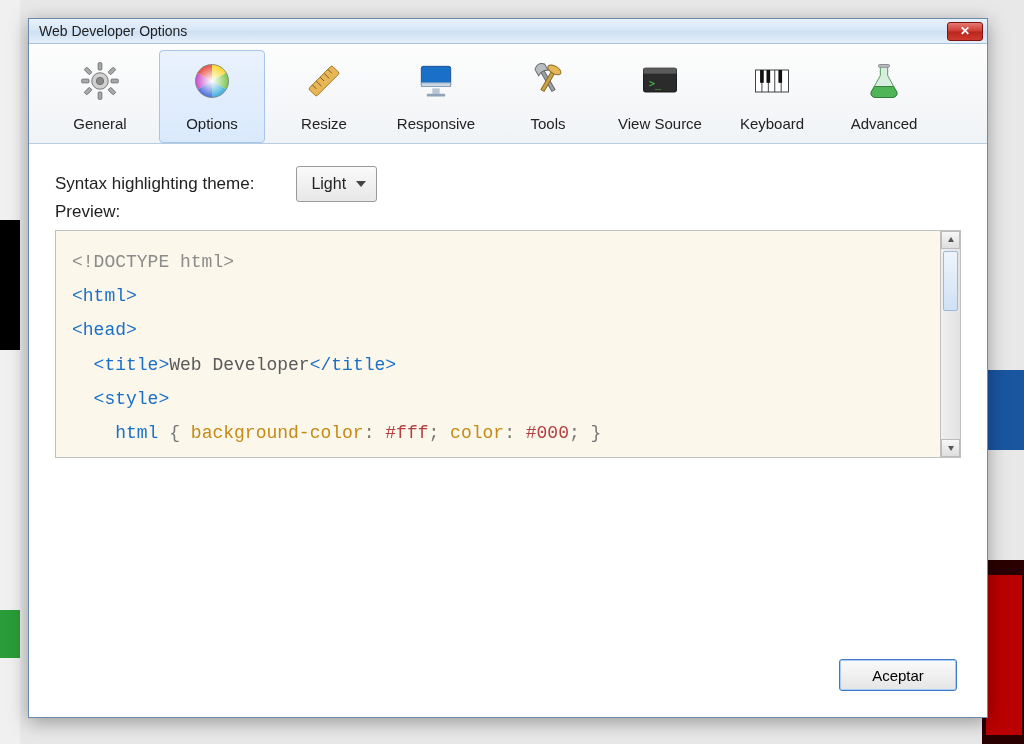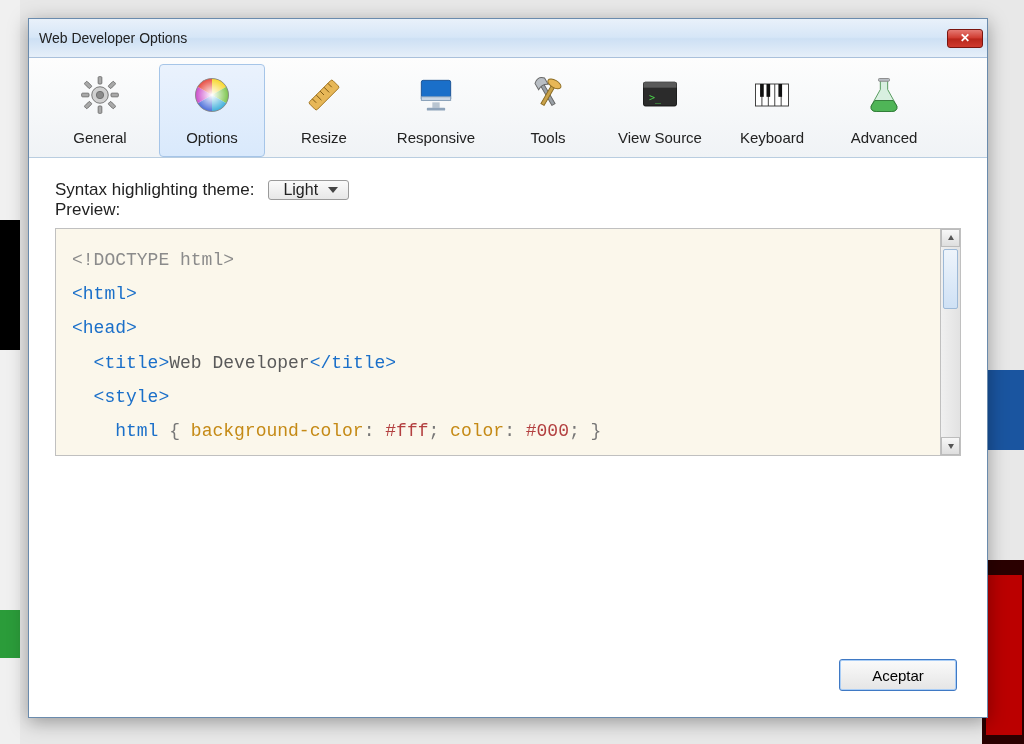--- a/index.html
+++ b/index.html
@@ -14,21 +14,21 @@
 .bg-noise .black2 { position:absolute; right:0; top:560px; width:42px; height:184px; background:#2a0000; }
 .bg-noise .red { position:absolute; right:2px; top:575px; width:36px; height:160px; background:#b00; }
 .bg-noise .green { position:absolute; left:0; top:610px; width:20px; height:48px; background:#2b9c3a; }
 .bg-noise .blue { position:absolute; right:0; top:370px; width:40px; height:80px; background:#1a55a0; color:#fff;}
 .dialog {
   position: absolute; left: 28px; top: 18px; width: 960px; height: 700px;
   background: #fff; border: 1px solid #6a8bad;
   box-shadow: 0 4px 18px rgba(0,0,0,.35);
 }
 .titlebar {
-  height: 39px; display:flex; align-items:center; justify-content:space-between;
+  height: 25px; display:flex; align-items:center; justify-content:space-between;
   padding: 0 4px 0 10px;
   background: linear-gradient(#e9f1fa,#d6e6f7 48%,#cde0f4 52%,#e6eff9);
   border-bottom: 1px solid #a9c0db; font-size: 14px; color:#222;
 }
 .titlebar .title { user-select:none; }
 .titlebar .close-btn {
   width: 36px; height: 19px; border-radius:3px;
   background: linear-gradient(#e57a73,#cf3a2e 48%,#b8261b 52%,#cf3a2e);
   border:1px solid #7a1510; display:flex; align-items:center; justify-content:center;
   color:#fff; font-weight:bold; font-size:12px; cursor:pointer;
@@ -42,25 +42,25 @@
   width: 106px; display:flex; flex-direction:column; align-items:center; justify-content:flex-start;
   padding-top:6px; border:1px solid transparent; border-radius:4px; cursor:pointer;
 }
 .tool-tab.selected {
   background: linear-gradient(#eaf2fd,#d9e9fc);
   border:1px solid #a6c5e8;
 }
 .tool-tab .icon-wrap { width:48px; height:48px; display:flex; align-items:center; justify-content:center; }
 .tool-tab .lbl { font-size:15px; color:#222; margin-top:10px; }
 .content { padding: 22px 26px 0 26px; }
-.row-theme { display:flex; align-items:center; gap:14px; font-size:17px; color:#222;text-align:center; }
+.row-theme { display:flex; align-items:center; gap:22px; font-size:17px; color:#222;text-align:center; }
 .select {
-  display:inline-flex; align-items:center; gap:10px; height:20px; padding:0 10px 0 14px;
+  display:inline-flex; align-items:center; gap:10px; height:36px; padding:0 10px 0 14px;
   background: linear-gradient(#fafafa,#e7e7e7); border:1px solid #9a9a9a; border-radius:3px;
-  font-size:16px; cursor:pointer;
+  font-size:16px; cursor:pointer;margin-left:20px;
 }
 .select .caret { width:0;height:0;border-left:5px solid transparent;border-right:5px solid transparent;border-top:6px solid #444; }
 .preview-label { font-size:17px; color:#222; }
 .preview-wrap { margin-top:8px; display:flex; }
 .preview {
   flex:1; height:228px; background:#fbf7eb; border:1px solid #c0c0c0;
   padding:14px 16px; font-family:Liberation Mono, monospace;
   font-size:18px; line-height:1.9; overflow:hidden; white-space:pre;
 }
 .scroll {

